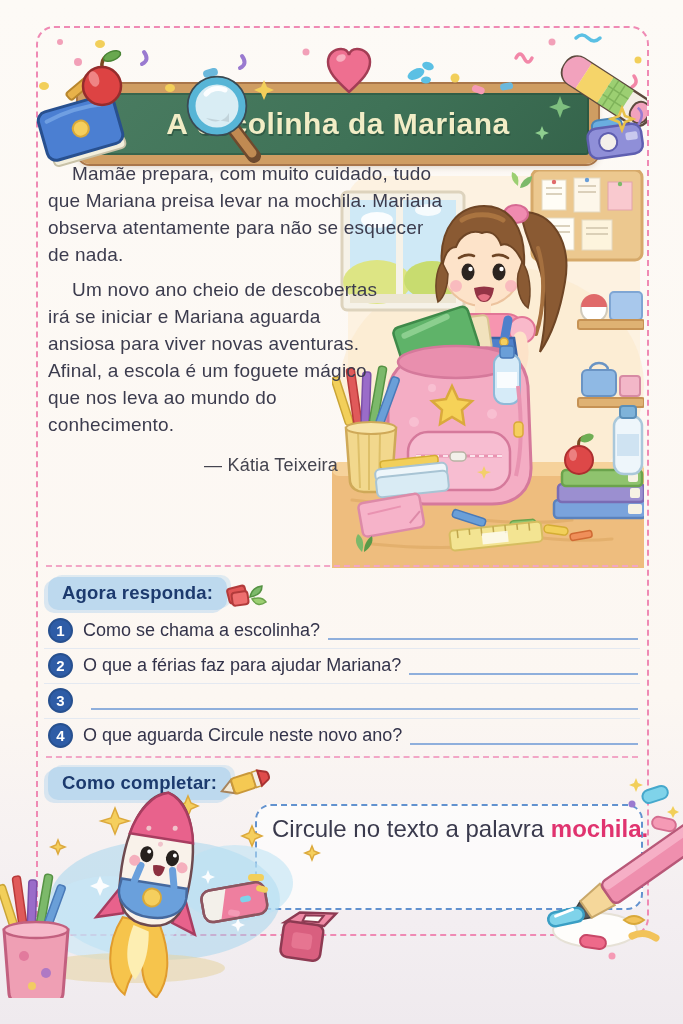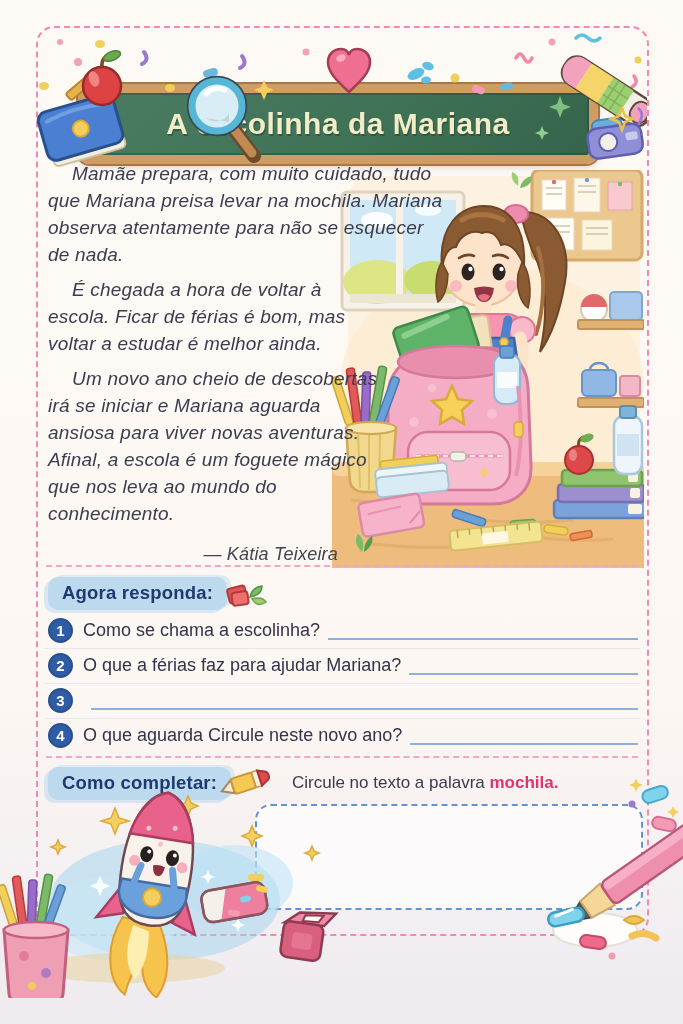--- a/index.html
+++ b/index.html
@@ -20,21 +20,21 @@
     box-shadow:0 0 0 2px #a9764a, inset 0 0 0 2px rgba(30,64,46,.35), 0 3px 6px rgba(120,90,50,.25);
     display:flex;align-items:center;justify-content:center;
   }
   .board-title{
     color:var(--title-cream,#f2edc6);font-size:30px;font-weight:bold;letter-spacing:.5px;
     text-shadow:1px 2px 0 rgba(35,70,52,.55);white-space:nowrap;
   }
   .hdr-decor{position:absolute;left:36px;top:30px;width:611px;height:150px;z-index:3;pointer-events:none;}
   
   .passage{position:absolute;left:48px;top:160px;width:600px;z-index:4;color:var(--body-text,#3c3c4e);
-    font-size:19px;line-height:27px;letter-spacing:.2px;font-style:italic;}
+    font-size:19px;line-height:27px;letter-spacing:.2px;}
   .passage p{margin:0 0 8px 0;text-indent:24px;}
   .p1{width:396px;}
   .p2{width:334px;}
   .p3{width:334px;}
   .author{width:290px;text-align:right;padding-right:6px;font-size:18px;color:#44444f;margin-top:14px;}
   .illustration{position:absolute;left:332px;top:170px;width:312px;height:398px;z-index:2;}
   
   .sep{position:absolute;left:46px;width:592px;height:0;border-top:2px dashed #f2a6c6;z-index:2;}
   .sep1{top:565px;}
   .sep2{top:756px;}
@@ -58,21 +58,21 @@
   }
   .q-num{
     flex:0 0 auto;width:25px;height:25px;border-radius:50%;
     background:var(--badge-blue,#2e5ca6);border:2px solid #27508f;color:#fff;
     font-weight:bold;font-size:15px;display:flex;align-items:center;justify-content:center;
     box-sizing:border-box;margin-right:10px;
   }
   .q-text{font-size:18px;color:#33334a;white-space:nowrap;}
   .q-line{flex:1 1 auto;height:16px;margin-left:8px;border-bottom:2px solid var(--answer-line,#8fafdc);}
   
-  .instruction{position:absolute;left:272px;top:773px;z-index:4;font-size:17px;color:#3a3a4d;white-space:nowrap;margin-left:20px;}
+  .instruction{position:absolute;left:272px;top:815px;z-index:4;font-size:24px;color:#3a3a4d;white-space:nowrap;}
   .instruction .hl{color:var(--accent-pink,#e0336f);font-weight:bold;}
   .answer-box{
     position:absolute;left:255px;top:804px;width:388px;height:106px;z-index:2;box-sizing:border-box;
     border:2.5px dashed var(--answer-box,#6292cf);border-radius:16px;background:rgba(255,255,255,.65);
   }
   .bl-art{position:absolute;left:0px;top:788px;width:350px;height:210px;z-index:5;pointer-events:none;}
   .br-art{position:absolute;left:540px;top:772px;width:143px;height:208px;z-index:5;pointer-events:none;}
 </style>
 </head>
 <body>
@@ -156,21 +156,20 @@
     </g>
     <g>
       <path d="M524,66 L527,74 L535,77 L527,80 L524,88 L521,80 L513,77 L521,74 Z" fill="#7fbf7f"></path>
       <path d="M506,96 L508,101 L513,103 L508,105 L506,110 L504,105 L499,103 L504,101 Z" fill="#8fcf8f"></path>
       <path d="M586,78 L589,86 L597,89 L589,92 L586,100 L583,92 L575,89 L583,86 Z" fill="none" stroke="#e8c24a" stroke-width="2.5"></path>
     </g>
   </svg>
 
   <div class="passage">
     <p class="p1">Mamãe prepara, com muito cuidado, tudo que Mariana preisa levar na mochila. Mariana observa atentamente para não se esquecer de nada.</p>
-    <p class="p2">É chegada a hora de voltar à escola. Ficar de férias é bom, mas voltar a estudar é melhor ainda.</p>
     <p class="p3">Um novo ano cheio de descobertas irá se iniciar e Mariana aguarda ansiosa para viver novas aventuras. Afinal, a escola é um foguete mágico que nos leva ao mundo do conhecimento.</p>
     <div class="author">— Kátia Teixeira</div>
   </div>
 
   <svg class="illustration" viewBox="0 0 312 398">
     <rect x="16" y="6" width="292" height="304" rx="24" fill="#fcf0dc" opacity=".8"></rect>
     <ellipse cx="160" cy="215" rx="152" ry="120" fill="#fbe7c8" opacity=".5"></ellipse>
     <g>
       <rect x="10" y="22" width="122" height="118" rx="5" fill="#f6f2e8" stroke="#ddd3bd" stroke-width="3"></rect>
       <rect x="18" y="30" width="106" height="94" fill="#cfe9f6"></rect>

